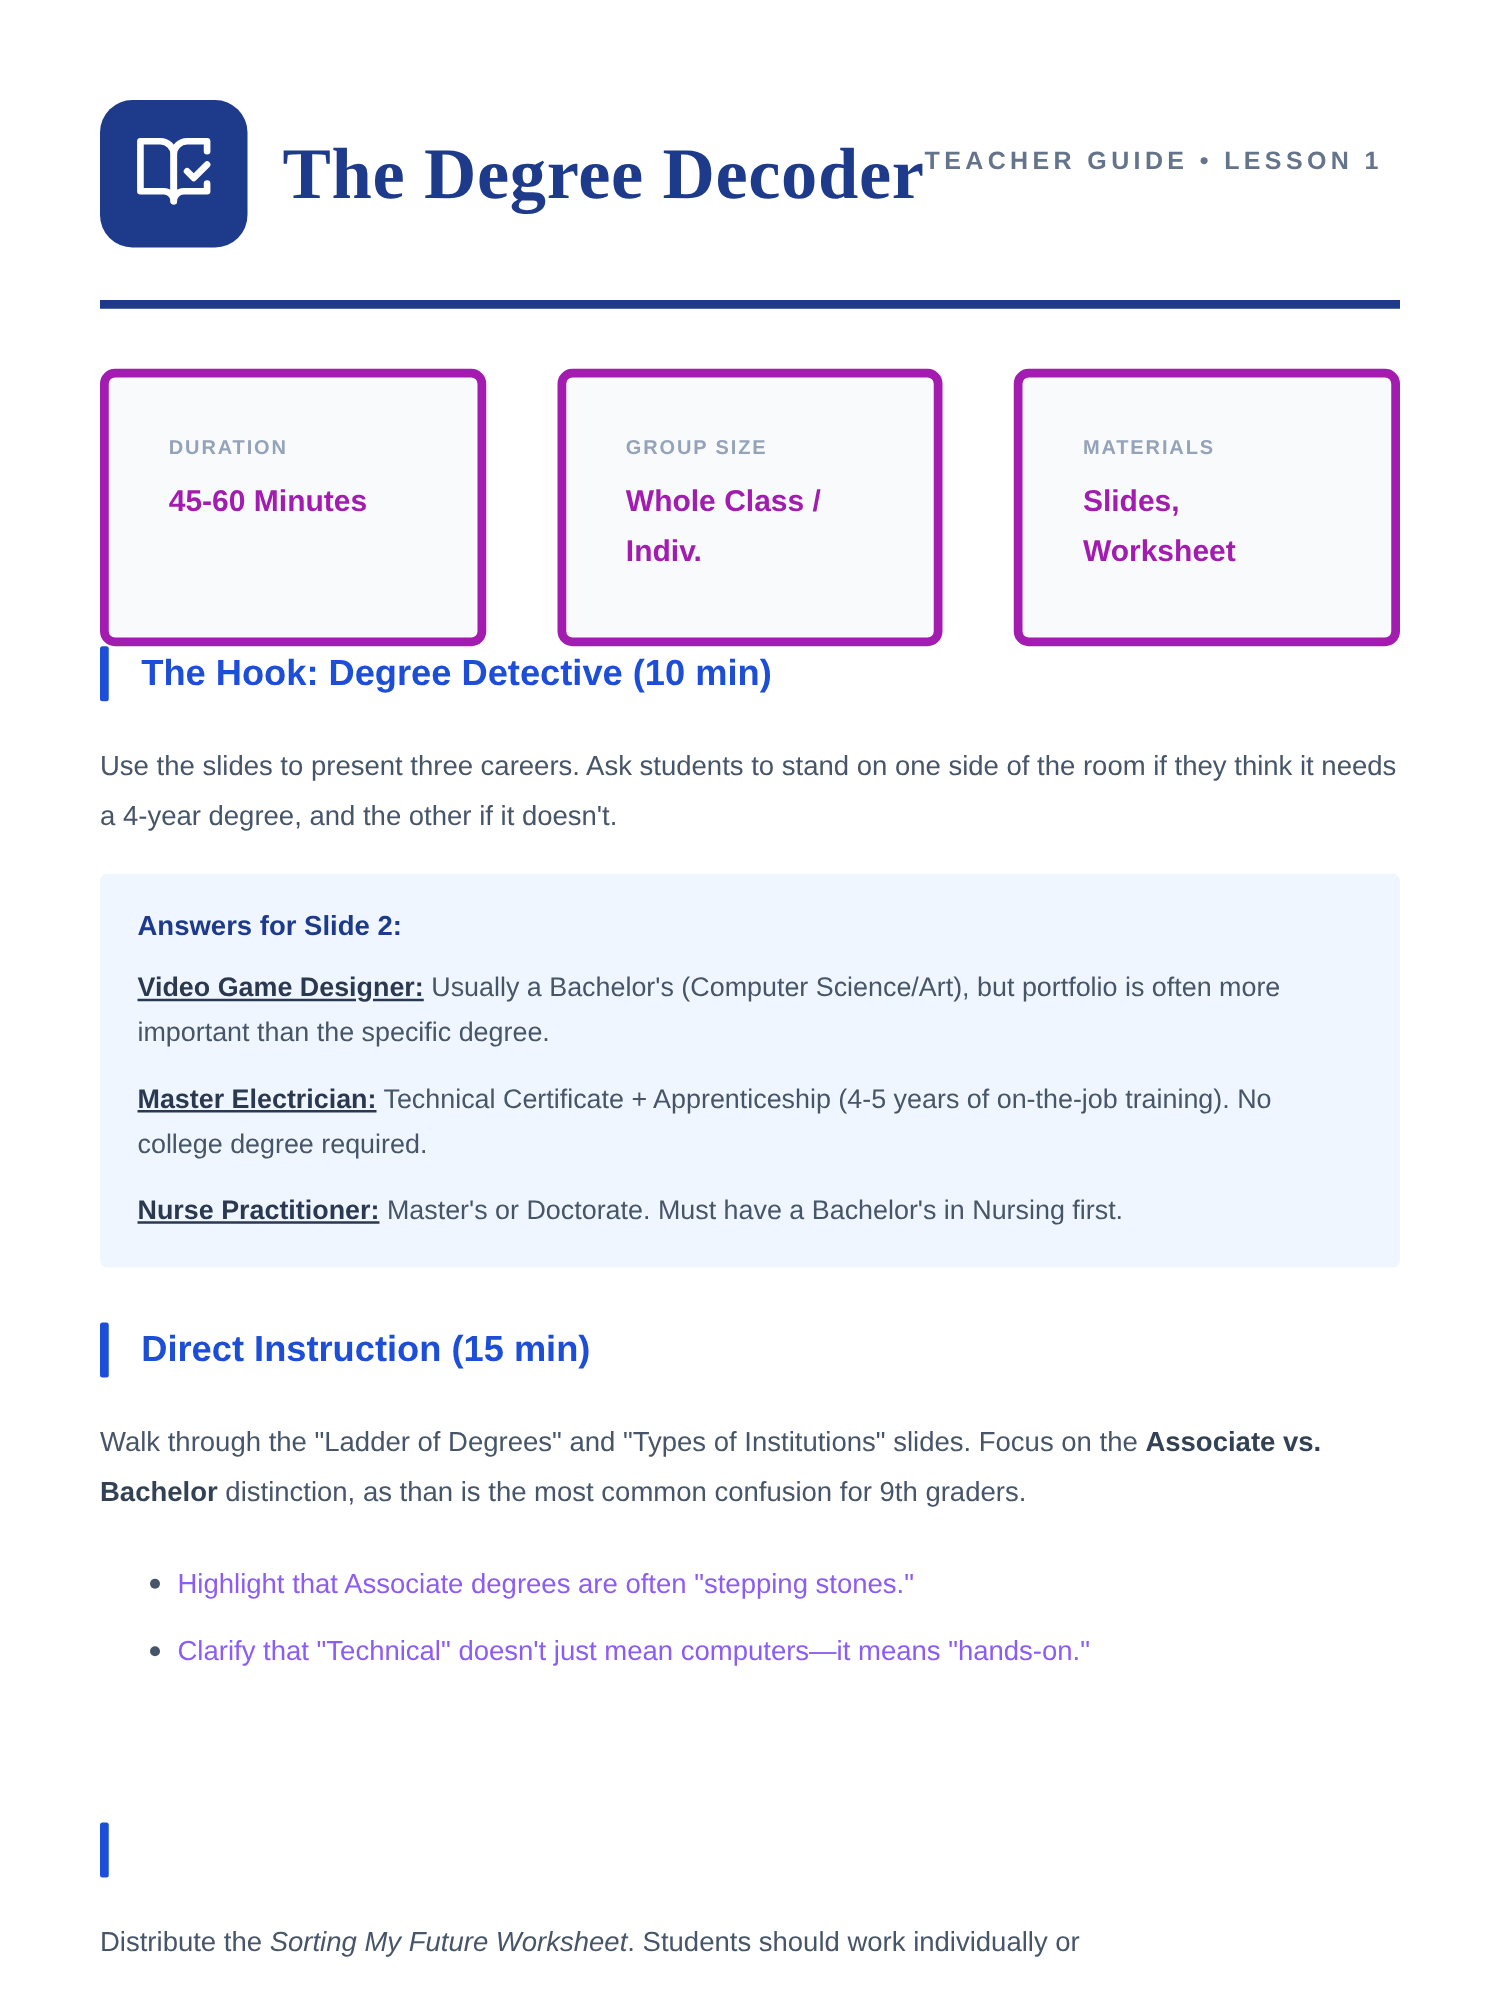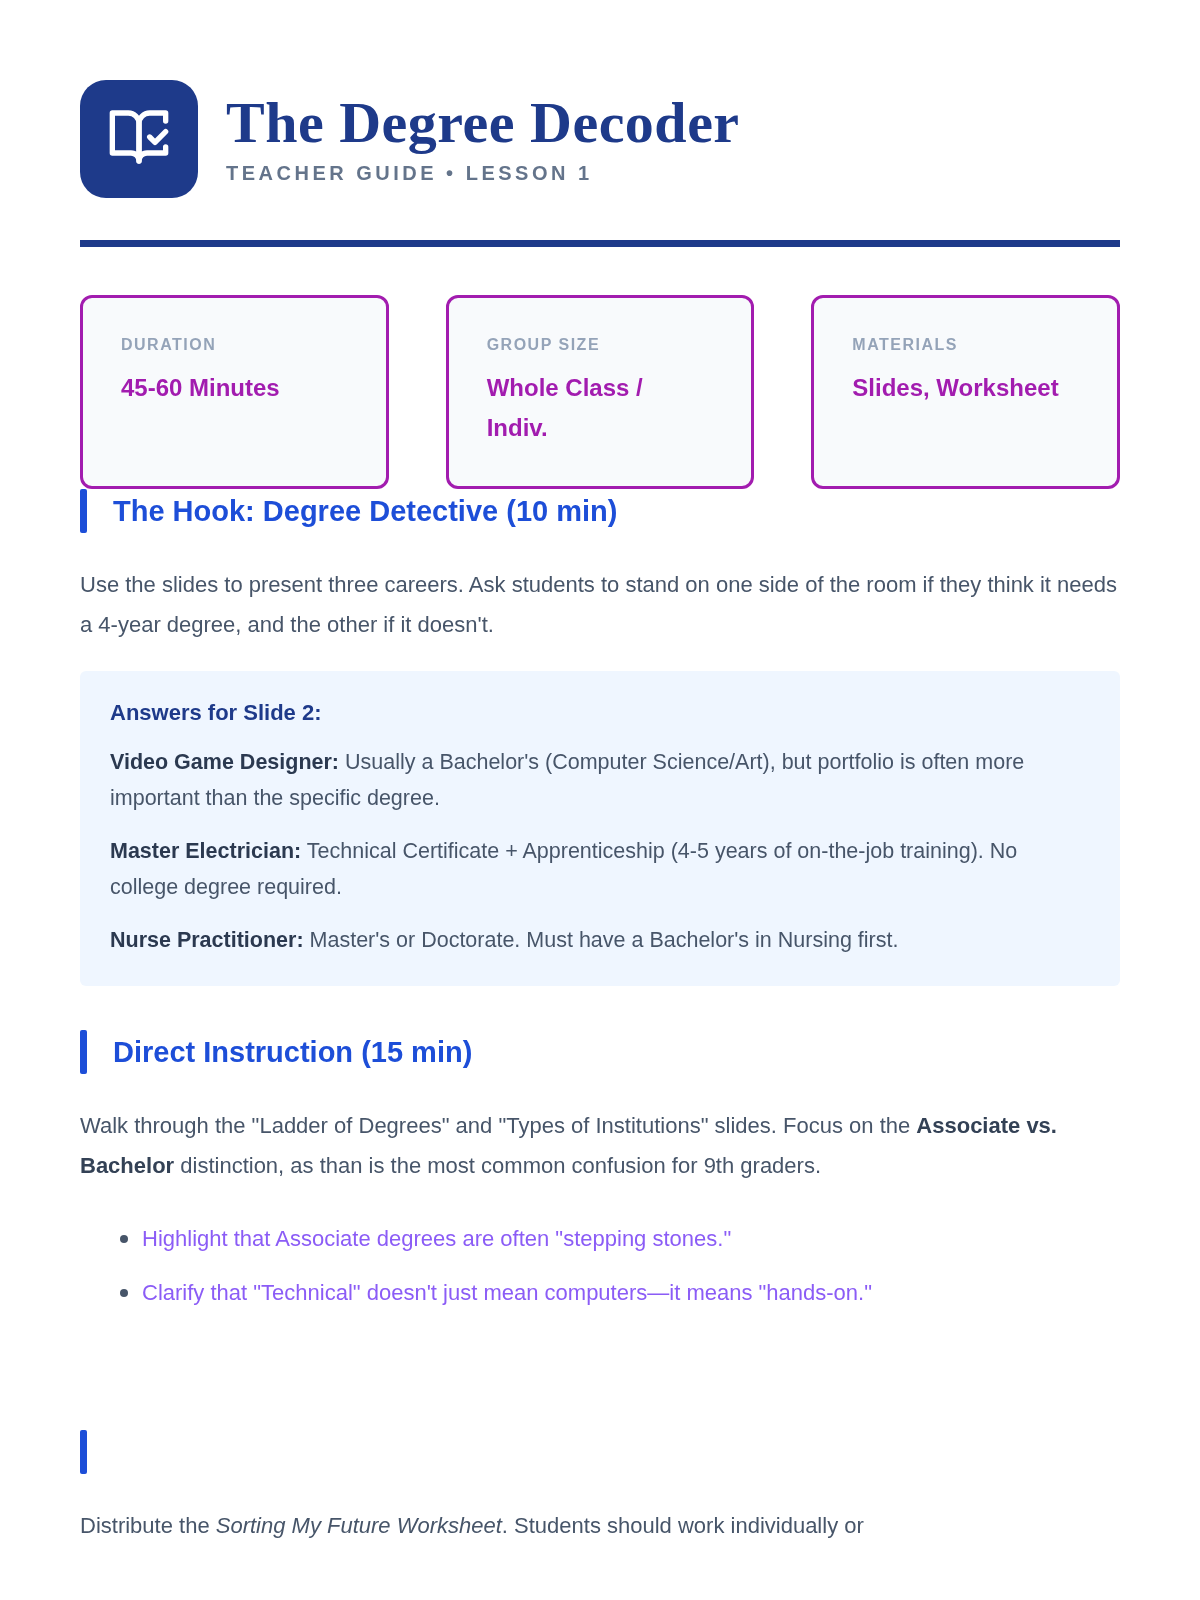--- a/index.html
+++ b/index.html
@@ -28,21 +28,21 @@
     width: 118px;
     height: 118px;
     flex: 0 0 118px;
     background: #1e3a8a;
     border-radius: 26px;
     display: flex;
     align-items: center;
     justify-content: center;
   }
   .logo svg { width: 64px; height: 64px; }
-  .title-block { display: flex; flex-direction: column; }
+  .title-block { display: flex; flex-direction: row; }
   .page-title {
     font-family: "Liberation Serif", "DejaVu Serif", serif;
     font-size: 58px;
     font-weight: 700;
     color: #1e3a8a;
     line-height: 1.05;
     letter-spacing: 0.5px;
   }
   .page-subtitle {
     margin-top: 9px;
@@ -60,23 +60,23 @@
 
   
   .info-cards {
     margin-top: 48px;
     display: grid;
     grid-template-columns: repeat(3, 1fr);
     gap: 57px;
   }
   .info-card {
     background: #f8fafc;
-    border: 3px solid #a21caf;
+    border: 7px solid #a21caf;
     border-radius: 12px;
-    padding: 38px;
+    padding: 48px;
     min-height: 170px;
   }
   .info-card-label {
     font-size: 16px;
     font-weight: 700;
     letter-spacing: 1.5px;
     color: #94a3b8;
   }
   .info-card-value {
     margin-top: 14px;
@@ -131,21 +131,21 @@
     font-weight: 700;
     color: #1e3a8a;
     line-height: 28px;
   }
   .callout-item {
     margin-top: 17px;
     font-size: 21.5px;
     line-height: 36px;
     color: #475569;
   }
-  .callout-item strong { color: #2b3950; font-weight: 700; }
+  .callout-item strong { color: #2b3950; font-weight: 700; text-decoration: underline; }
 
   
   .bullets {
     margin-top: 34px;
     padding-left: 40px;
     list-style: none;
   }
   .bullets li {
     position: relative;
     padding-left: 22px;

